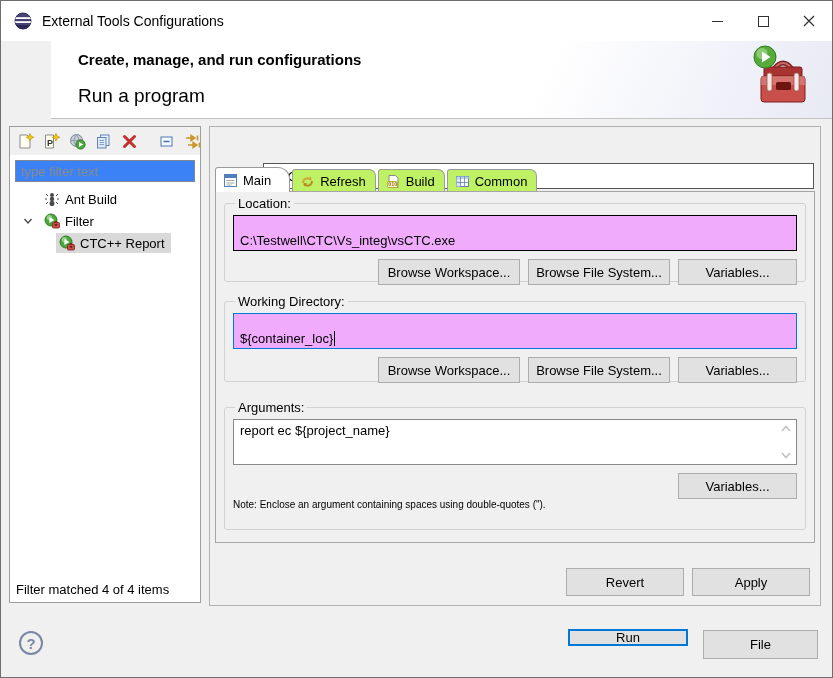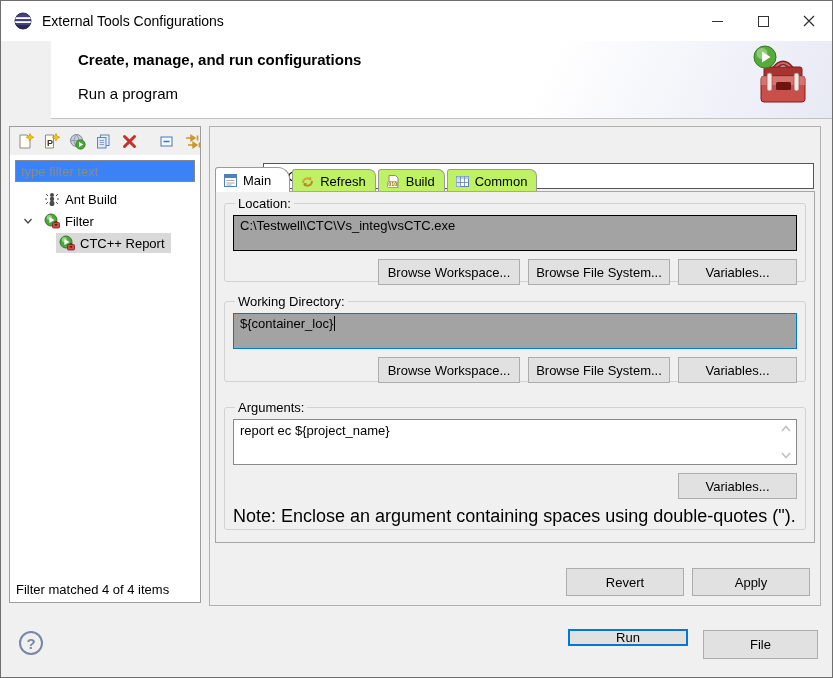--- a/index.html
+++ b/index.html
@@ -15,21 +15,21 @@
   .title-text { margin-left:10px; font-size:14px; }
   .win-controls { margin-left:auto; display:flex; height:100%; }
   .win-btn { width:46px; height:100%; display:flex; align-items:center; justify-content:center; }
   .glyph-min { width:11px; height:1px; background:#333; }
   .glyph-max { width:11px; height:11px; border:1px solid #333; }
   
   .banner { position:absolute; top:40px; left:2px; right:0; height:78px;
     background: linear-gradient(115deg, #ffffff 62%, #f1f2f9 85%, #e7e9f4 100%);
     border-bottom:1px solid #c3c3c3;margin-left:48px; }
   .banner h1 { position:absolute; left:27px; top:10px; font-size:15px; font-weight:bold; }
-  .banner .subtitle { position:absolute; left:27px; top:44px; font-size:15px; }
+  .banner .subtitle { position:absolute; left:27px; top:44px; font-size:19px; }
   .banner-icon { position:absolute; right:18px; top:4px; width:62px; height:64px; }
   
   .left-panel { position:absolute; left:8px; top:125px; width:192px; height:477px;
     background:#fff; border:1px solid #9d9d9d; }
   .lp-toolbar { display:flex; align-items:center; gap:9px; height:28px; padding-left:7px; background:#f0f0f0; }
   .tb-icon { width:17px; height:17px; display:flex; align-items:center; justify-content:center; }
   .tb-sep { width:1px; height:16px; background:#b5b5b5; margin:0 1px; }
   .arrow-down { width:0; height:0; border-left:4px solid transparent; border-right:4px solid transparent; border-top:5px solid #222; }
   .filter-input { display:block; margin:5px auto 0 auto; width:180px; height:22px; border:1px solid #828790;
     padding:0 5px; font-family:inherit; font-size:13px; color:#000; background:#3b82f6; }
@@ -57,33 +57,33 @@
   .tab.selected { background:#fff; height:25px; border-radius:3px 12px 0 0; padding-right:18px; position:relative; z-index:2; }
   .ticon { width:15px; height:15px; display:inline-flex; }
   
   .tab-content { position:absolute; left:5px; top:64px; width:600px; height:352px;
     border:1px solid #a6a6a6; background:#f0f0f0; }
   fieldset.group { position:absolute; left:8px; right:8px; border:1px solid #d2d2d2; border-radius:3px; padding:4px 8px 8px 8px; background:#f0f0f0; }
   fieldset.group legend { padding:0 3px; margin-left:2px; font-size:13px; }
   .g-location { top:4px; height:86px; }
   .g-workdir  { top:102px; height:88px; }
   .g-args     { top:208px; height:130px; }
-  .field { width:100%; height:25px; background:#a3a3a3; padding:17px 6px; font-family:inherit; font-size:13px;
-    white-space:nowrap; overflow:hidden; display:flex; align-items:flex-end; }
+  .field { width:100%; height:25px; background:#f0abfc; padding:17px 6px; font-family:inherit; font-size:13px;
+    white-space:nowrap; overflow:hidden; display:flex; align-items:flex-start; }
   .field-dark  { border:1px solid #000; }
   .field-focus { border:1px solid #0078d7; }
   .caret { display:inline-block; width:1px; height:15px; background:#000; margin-left:1px; }
   .btn-row { display:flex; justify-content:flex-end; gap:8px; margin-top:8px; }
   .btn { height:26px; background:#e1e1e1; border:1px solid #adadad; font-family:inherit; font-size:13px;
     color:#000; display:inline-flex; align-items:center; justify-content:center; }
   .btn.w142 { width:142px; } .btn.w119 { width:119px; } .btn.w118 { width:118px; height:28px; } 
   .args-box { position:relative; width:100%; height:46px; background:#fff; border:1px solid #8a8a8a; padding:3px 22px 3px 6px; }
   .args-scroll { position:absolute; right:2px; top:2px; bottom:2px; width:16px; display:flex; flex-direction:column;
     justify-content:space-between; align-items:center; padding:3px 0; }
-  .note { margin-top:7px; font-size:18px; }
+  .note { font-size:10px; }
   .apply-row { position:absolute; right:10px; bottom:9px; display:flex; gap:8px; }
   
   .help-btn { position:absolute; left:18px; top:630px; width:24px; height:24px; border:2px solid #7a87a3;
     border-radius:50%; color:#7a87a3; font-size:15px; font-weight:bold; display:flex; align-items:center; justify-content:center; background:transparent; }
   .run-btn { position:absolute; left:567px; top:628px; width:120px; height:17px; background:#e1e1e1;
     border:2px solid #0078d7; font-family:inherit; font-size:13px; display:flex; align-items:center; justify-content:center; }
   .close-btn { position:absolute; left:702px; top:629px; width:115px; height:29px; }
 </style>
 </head>
 <body>

